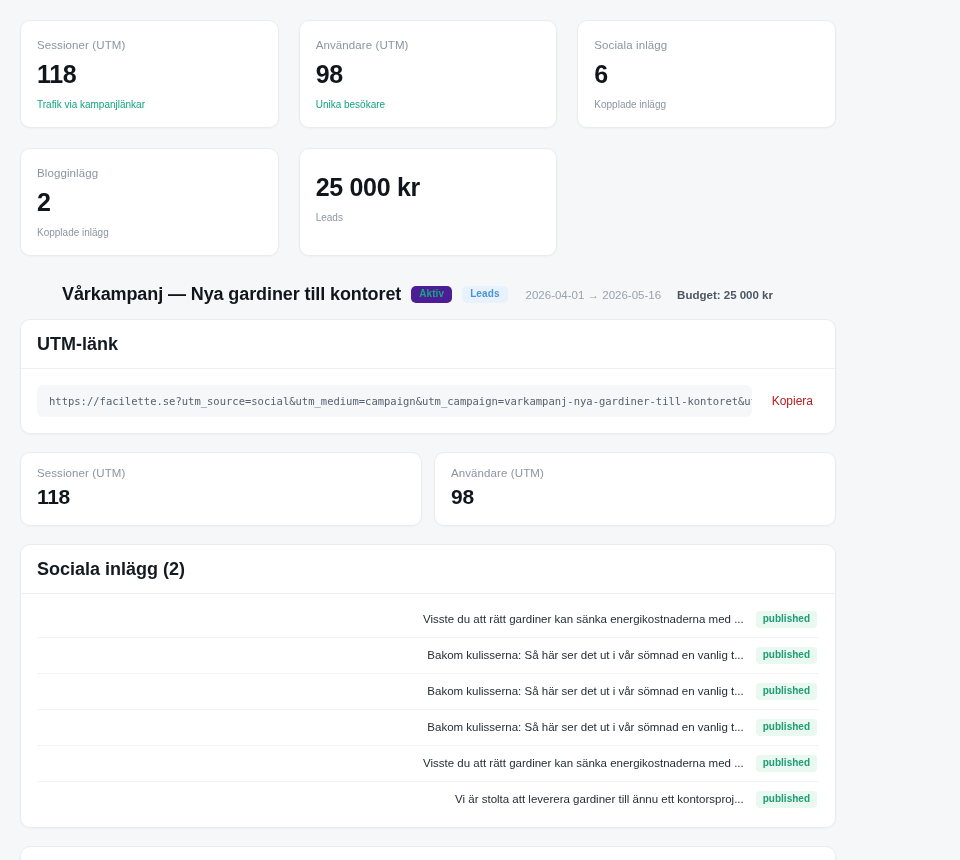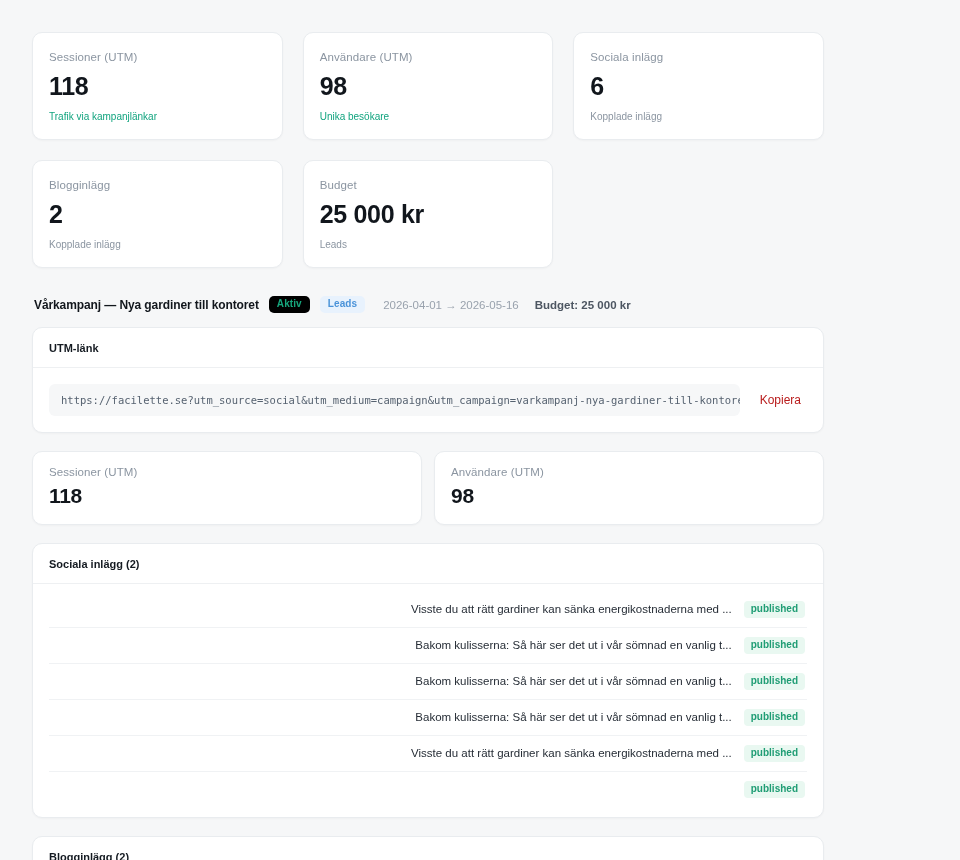--- a/index.html
+++ b/index.html
@@ -2,21 +2,21 @@
 <html><head>
 <meta charset="utf-8">
 <style>
   * { box-sizing: border-box; margin: 0; padding: 0; }
   html, body {
     width: 960px; height: 860px;
     background: #f6f7f8;
     font-family: "Liberation Sans", sans-serif;
     -webkit-font-smoothing: antialiased;
   }
-  .page { width: 856px; height: 860px; padding: 32px; }
+  .page { width: 856px; height: 860px; padding: 20px; }
 
   .card {
     background: #ffffff;
     border: 1px solid #e9ecef;
     border-radius: 10px;
     box-shadow: 0 1px 2px rgba(16,24,40,0.03);
   }
 
   
   .kpi-grid {
@@ -57,53 +57,54 @@
   
   .campaign-head {
     display: flex;
     align-items: center;
     gap: 10px;
     margin-top: 28px;
     margin-bottom: 14px;
     padding-left: 2px;
   }
   .campaign-title {
-    font-size: 12px;
+    font-size: 18px;
     font-weight: 700;
     color: #11161c;
     letter-spacing: -.1px;
+    margin-left: 40px;
   }
   .pill {
     font-size: 10px;
     padding: 3px 8px 4px 8px;
     border-radius: 5px;
     font-weight: 600;
     letter-spacing: .1px;
     line-height: 1;
   }
-  .pill-active { background: #000000; color: #17a67d; }
+  .pill-active { background: #4c1d95; color: #17a67d; }
   .pill-goal   { background: #e8f2fd; color: #4a93d9; }
   .meta-dates {
     font-size: 11.5px;
     color: #99a2ad;
     margin-left: 8px;
   }
   .meta-budget {
     font-size: 11.5px;
     color: #4d5662;
     font-weight: 600;
     margin-left: 6px;
   }
 
   
   .panel { margin-bottom: 18px; }
   .panel-head {
     padding: 14px 16px 13px 16px;
     border-bottom: 1px solid #eef0f2;
-    font-size: 11px;
+    font-size: 18px;
     font-weight: 700;
     color: #141a21;
   }
   .panel-body { padding: 16px; }
 
   
   .utm-row {
     display: flex;
     align-items: center;
     gap: 14px;
@@ -196,21 +197,20 @@
     </div>
   </div>
 
   <div class="kpi-grid row2">
     <div class="card kpi">
       <div class="kpi-label">Blogginlägg</div>
       <div class="kpi-value">2</div>
       <div class="kpi-sub">Kopplade inlägg</div>
     </div>
     <div class="card kpi">
-      <div class="kpi-label">Budget</div>
       <div class="kpi-value">25 000 kr</div>
       <div class="kpi-sub">Leads</div>
     </div>
     <div></div>
   </div>
 
   <div class="campaign-head">
     <div class="campaign-title">Vårkampanj — Nya gardiner till kontoret</div>
     <span class="pill pill-active">Aktiv</span>
     <span class="pill pill-goal">Leads</span>
@@ -256,20 +256,21 @@
       </div>
       <div class="list-item">
         <span class="list-title">Bakom kulisserna: Så här ser det ut i vår sömnad en vanlig t...</span>
         <span class="status-badge">published</span>
       </div>
       <div class="list-item">
         <span class="list-title">Visste du att rätt gardiner kan sänka energikostnaderna med ...</span>
         <span class="status-badge">published</span>
       </div>
       <div class="list-item">
+        <span class="list-title">Vi är stolta att leverera gardiner till ännu ett kontorsproj...</span>
         <span class="status-badge">published</span>
       </div>
     </div>
   </div>
 
   <div class="card panel">
     <div class="panel-head">Blogginlägg (2)</div>
 
   </div>
 

